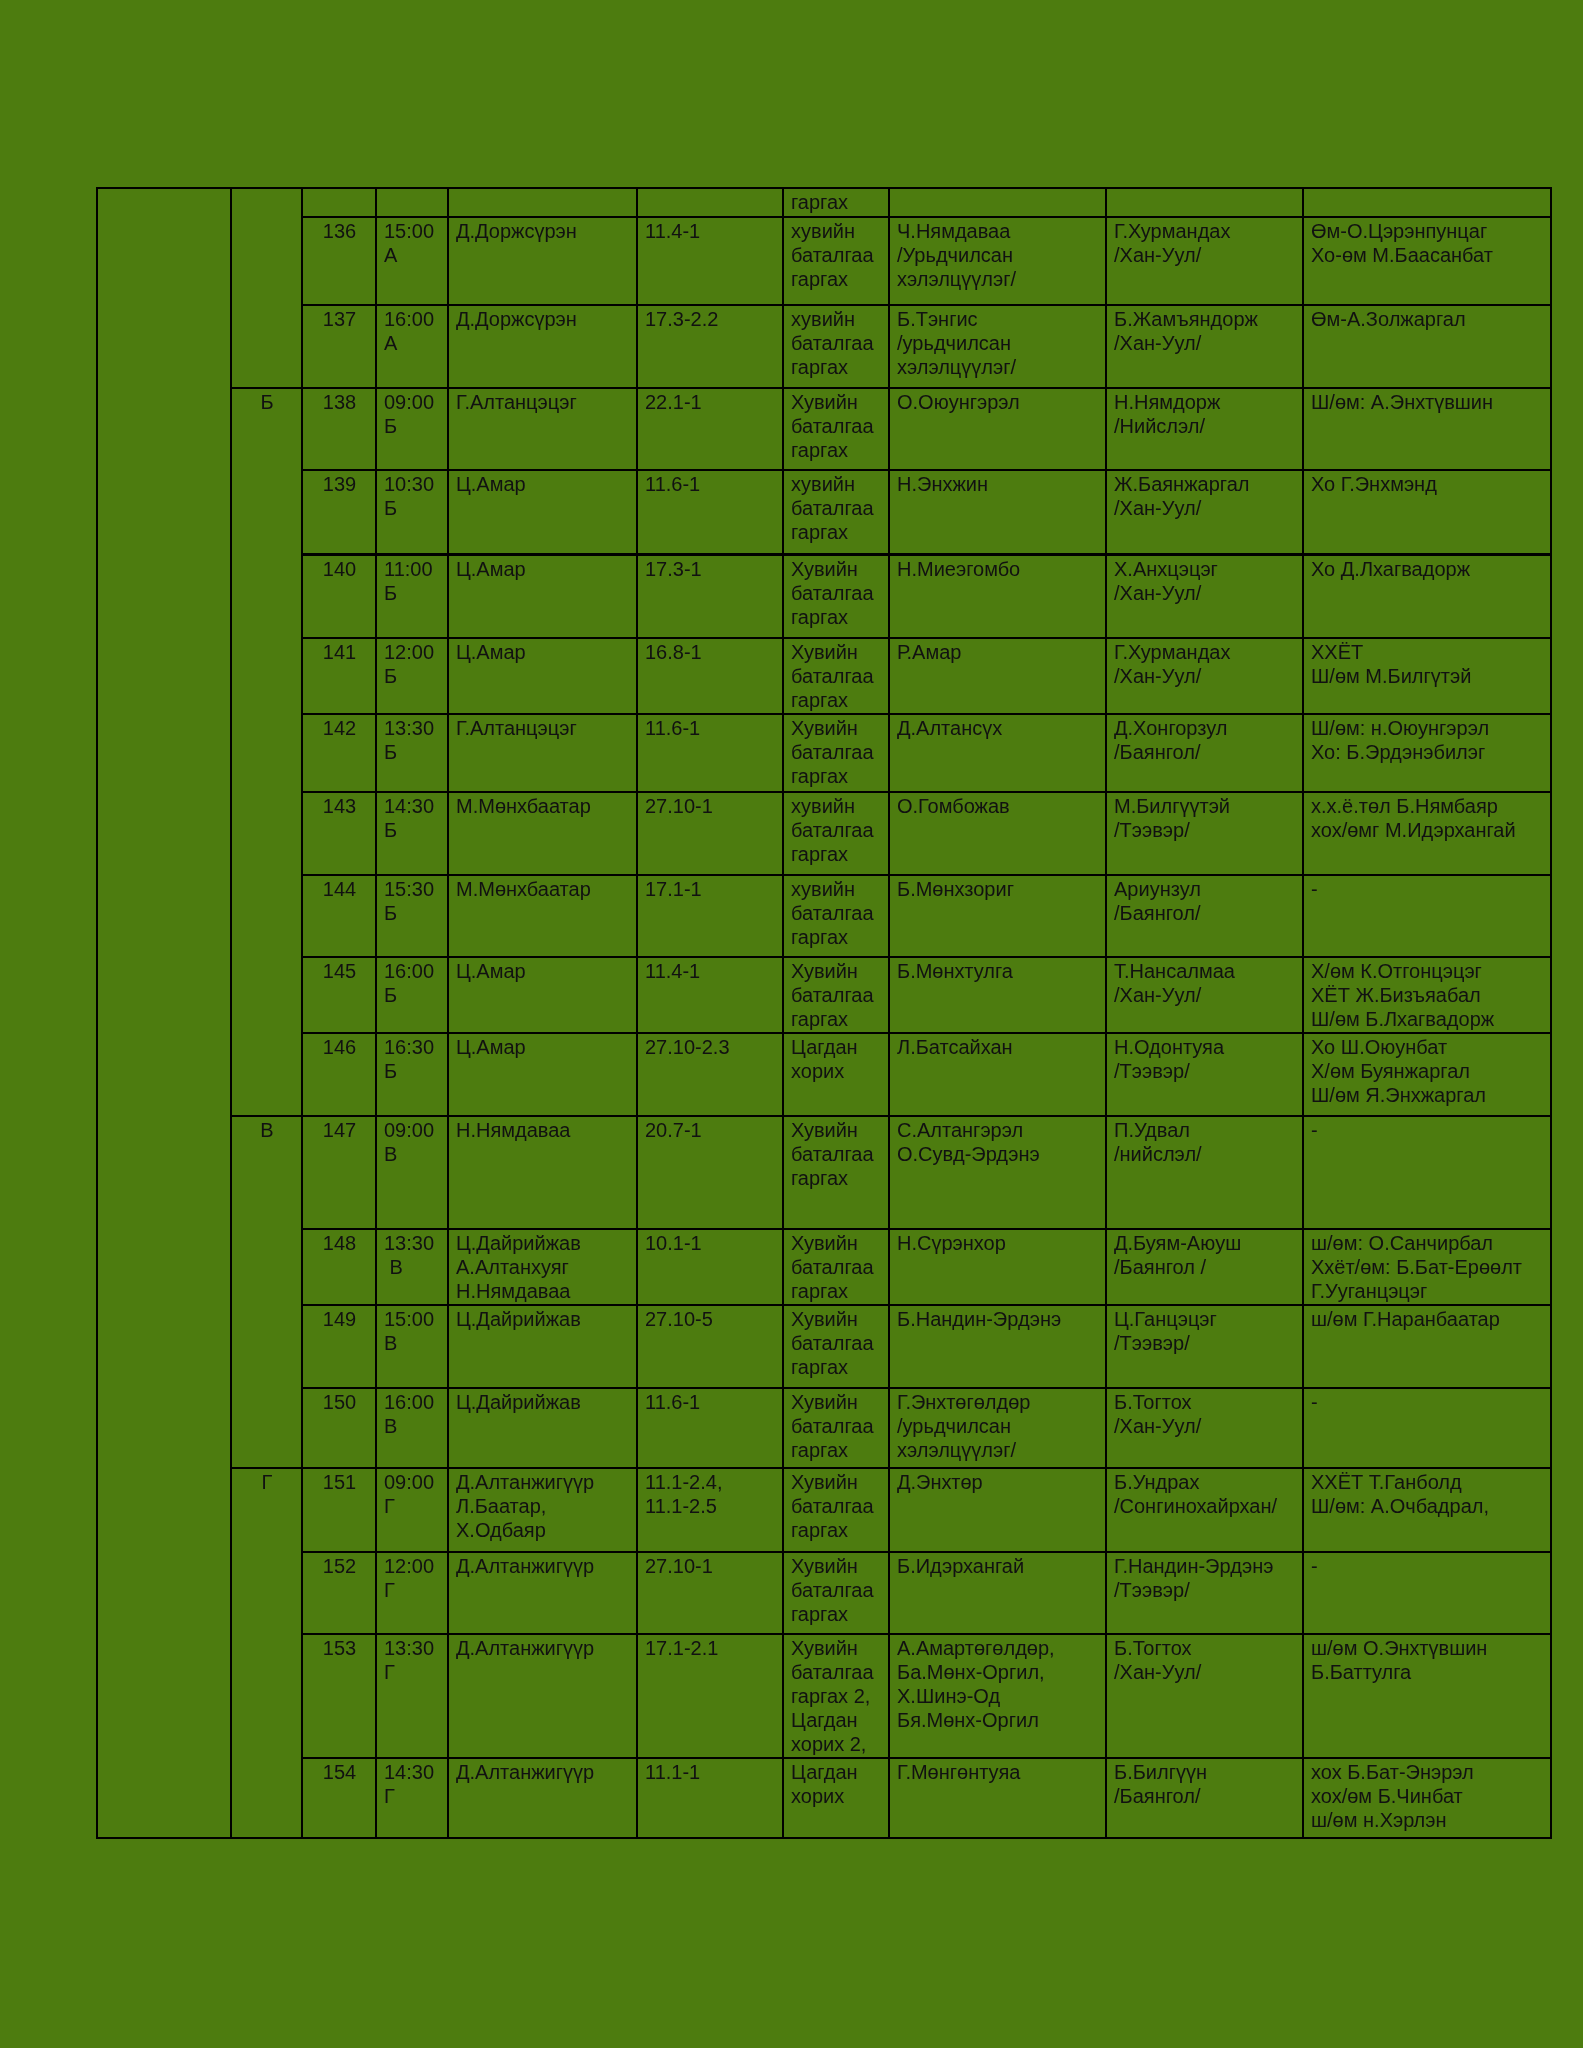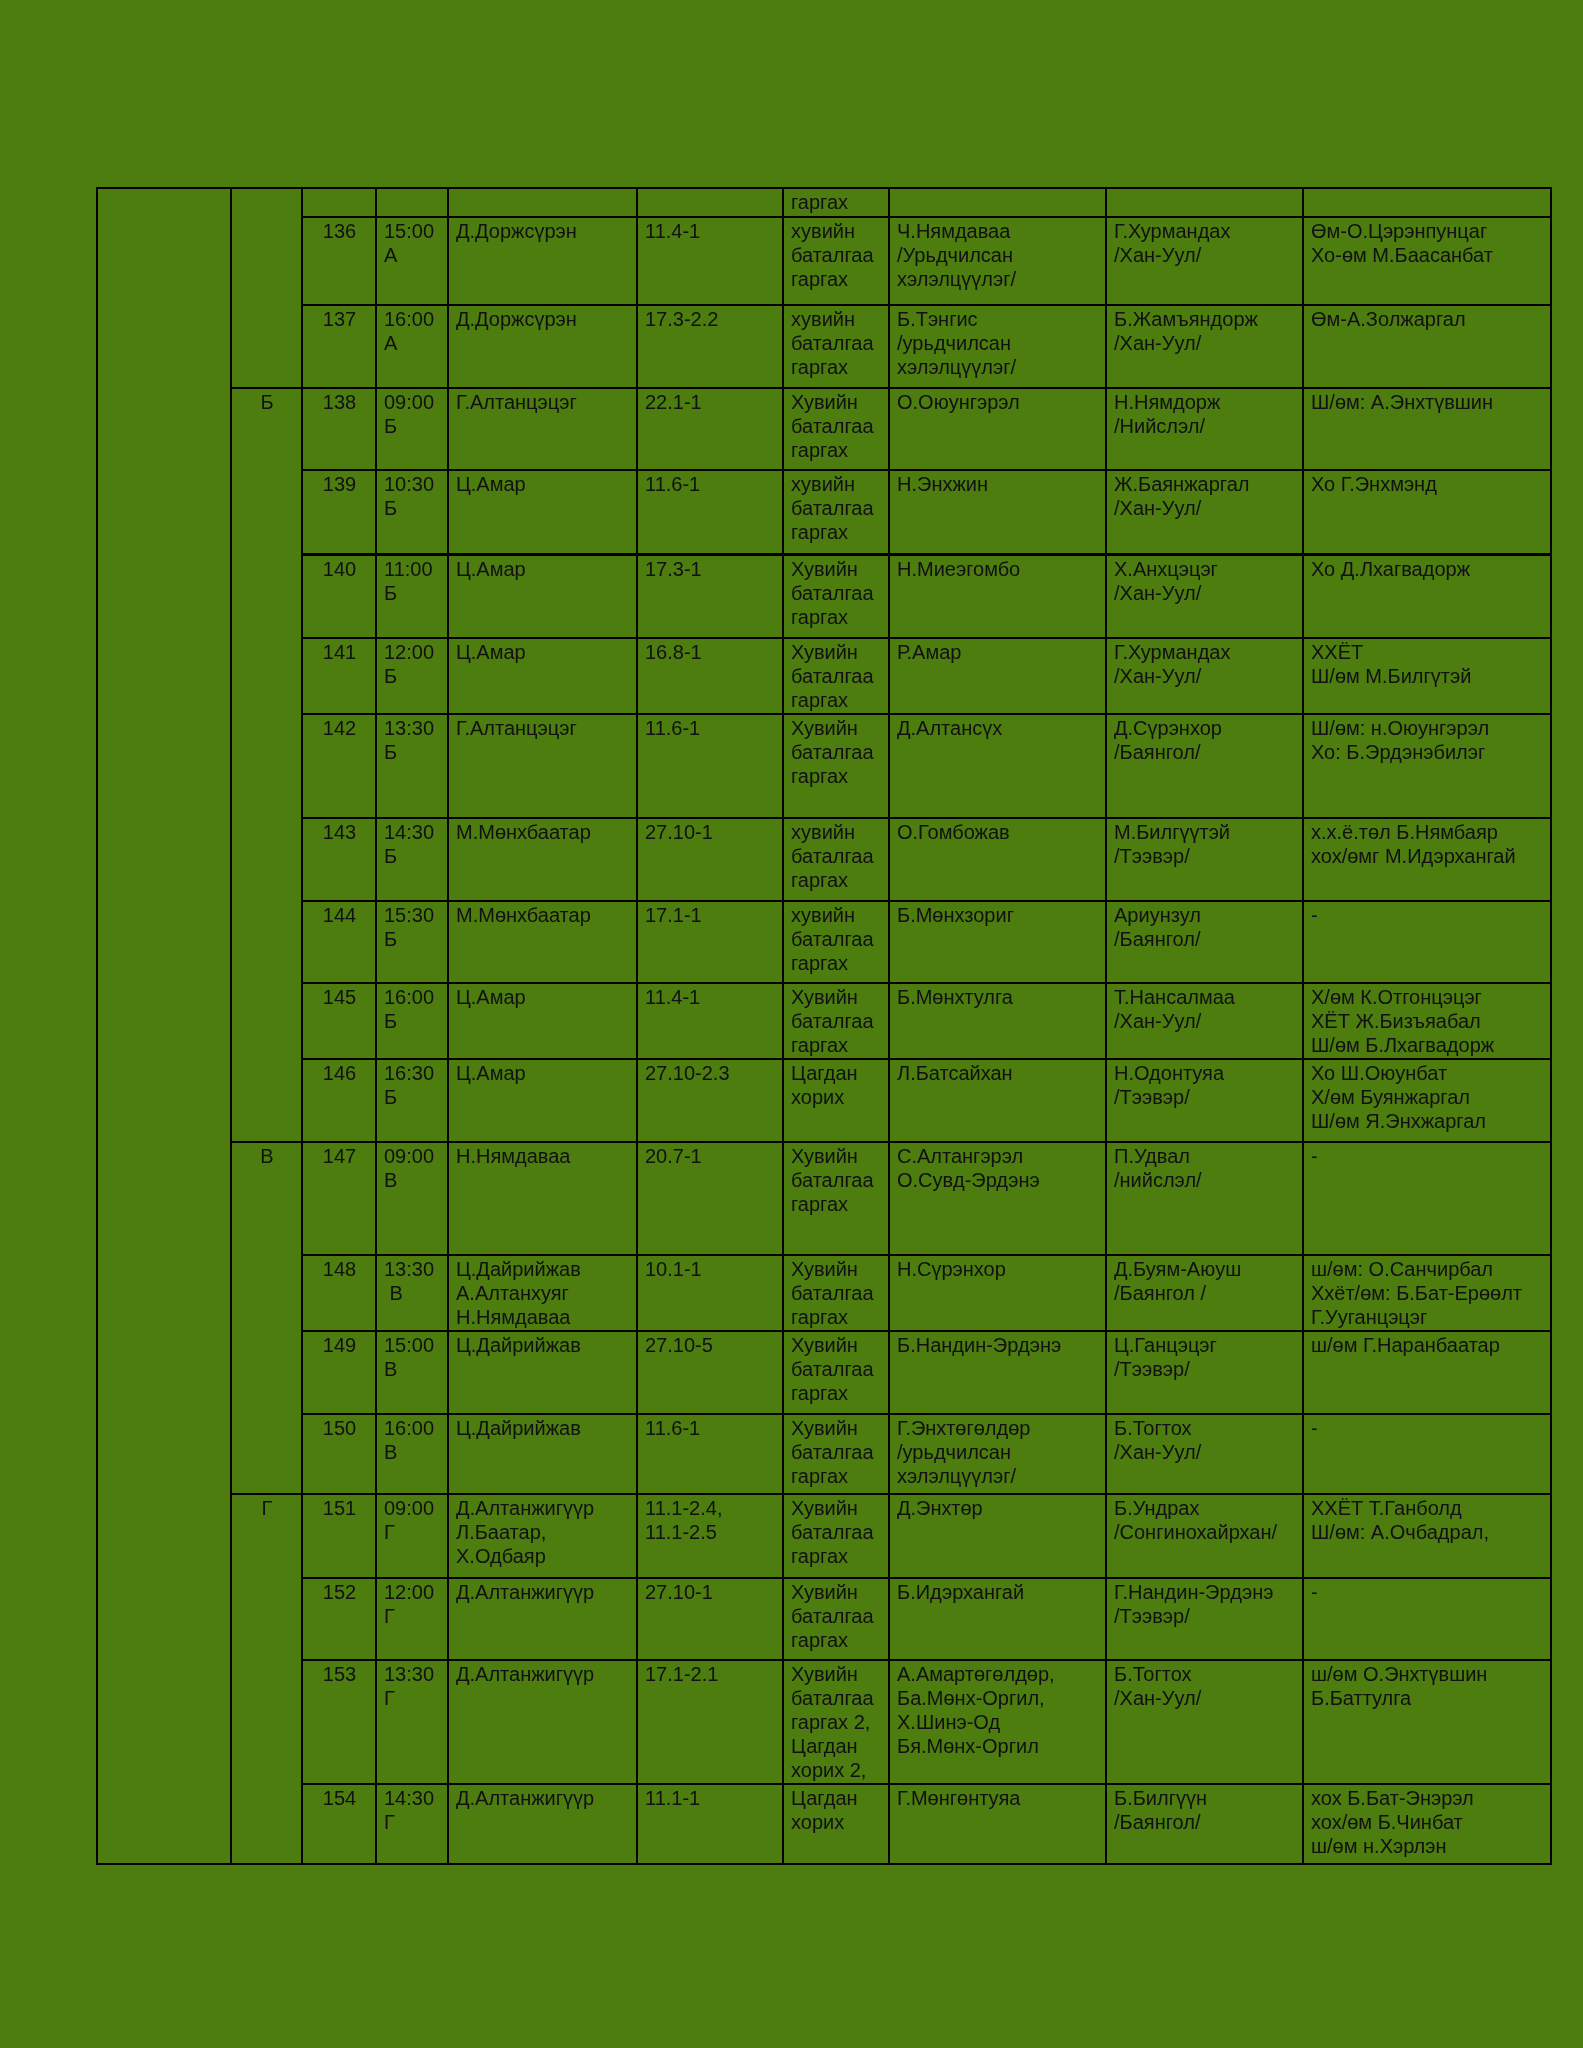--- a/index.html
+++ b/index.html
@@ -155,31 +155,31 @@
           <td>16.8-1</td>
           <td>Хувийн
 баталгаа
 гаргах</td>
           <td>Р.Амар</td>
           <td>Г.Хурмандах
 /Хан-Уул/</td>
           <td>ХХЁТ
 Ш/өм М.Билгүтэй</td>
         </tr>
-        <tr style="height: 104px; margin-top: 38px;">
+        <tr style="height: 78px; margin-top: 38px;">
           <td class="num">142</td>
           <td>13:30
 Б</td>
           <td class="vm">Г.Алтанцэцэг</td>
           <td class="vm">11.6-1</td>
           <td>Хувийн
 баталгаа
 гаргах</td>
           <td>Д.Алтансүх</td>
-          <td>Д.Сүрэнхор
+          <td>Д.Хонгорзул
 /Баянгол/</td>
           <td>Ш/өм: н.Оюунгэрэл
 Хо: Б.Эрдэнэбилэг</td>
         </tr>
         <tr style="height: 83px;">
           <td class="num">143</td>
           <td>14:30
 Б</td>
           <td>М.Мөнхбаатар</td>
           <td>27.10-1</td>

